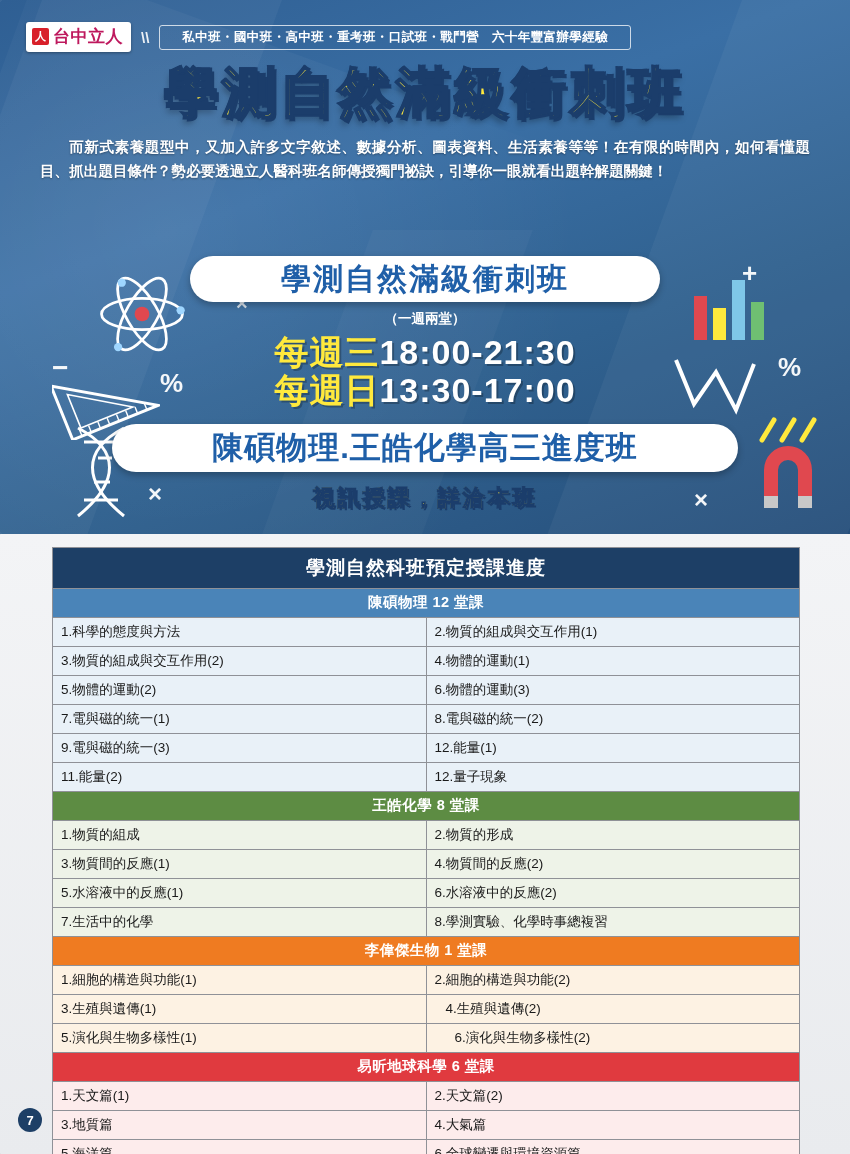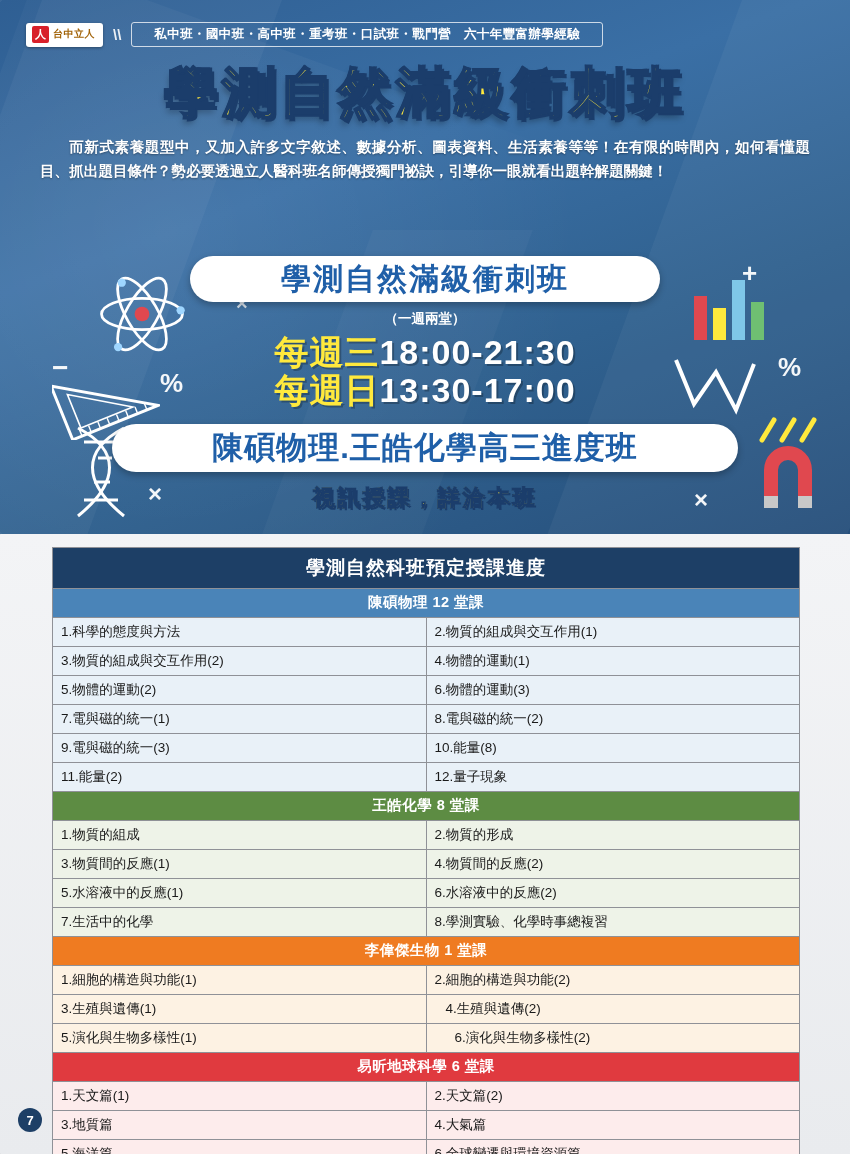--- a/index.html
+++ b/index.html
@@ -65,23 +65,23 @@
     background: #d8202a;
     color: #ffffff;
     font-size: 11px;
     font-weight: bold;
     display: flex;
     align-items: center;
     justify-content: center;
     border-radius: 2px;
   }
   .logo-text {
-    color: #a16207;
-    font-weight: bold;
-    font-size: 10px;
+    color: #be185d;
+    font-weight: bold;
+    font-size: 17px;
     letter-spacing: 0.5px;
     white-space: nowrap;
   }
   .slash {
     color: #ffffff;
     font-size: 15px;
     opacity: 0.9;
     font-weight: bold;
   }
   .tagline {
@@ -421,21 +421,21 @@
         <tr class="row-phys">
           <td style="width: 50%;">5.物體的運動(2)</td>
           <td style="width: 50%;">6.物體的運動(3)</td>
         </tr>
         <tr class="row-phys">
           <td style="width: 50%;">7.電與磁的統一(1)</td>
           <td style="width: 50%;">8.電與磁的統一(2)</td>
         </tr>
         <tr class="row-phys">
           <td style="width: 50%;">9.電與磁的統一(3)</td>
-          <td style="width: 50%;">10.能量(8)</td>
+          <td style="width: 50%;">12.能量(1)</td>
         </tr>
         <tr class="row-phys">
           <td style="width: 50%;">11.能量(2)</td>
           <td style="width: 50%;">12.量子現象</td>
         </tr>
         <tr>
           <td colspan="2" class="sec sec-chem">王皓化學 8 堂課</td>
         </tr>
         <tr class="row-chem">
           <td style="width: 50%;">1.物質的組成</td>

